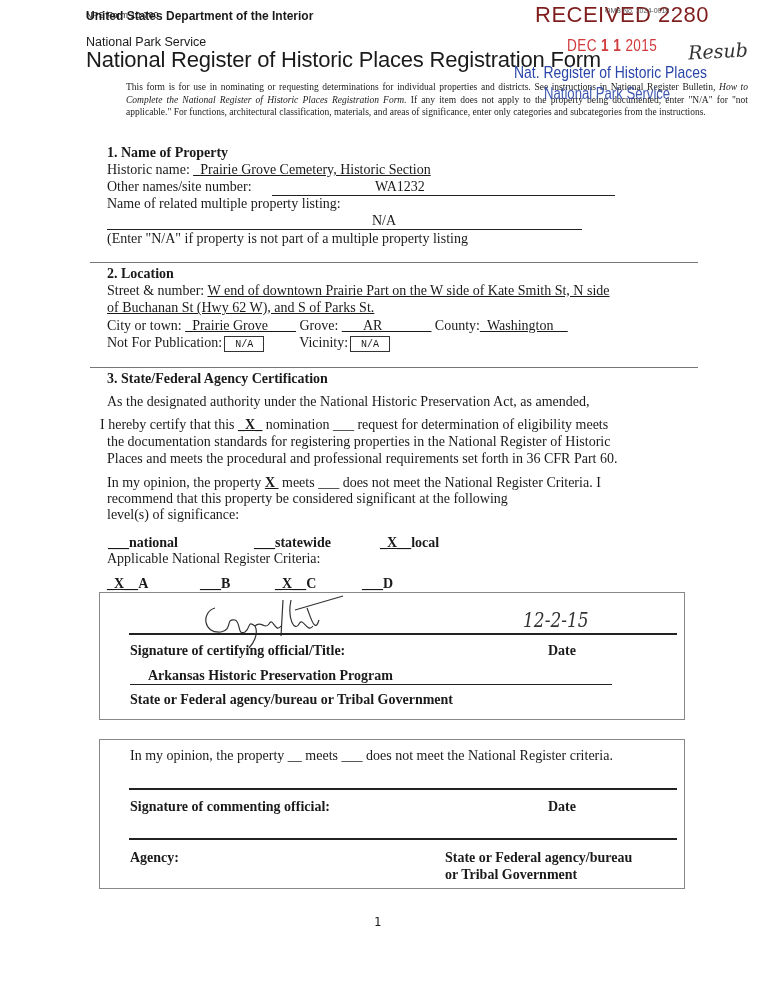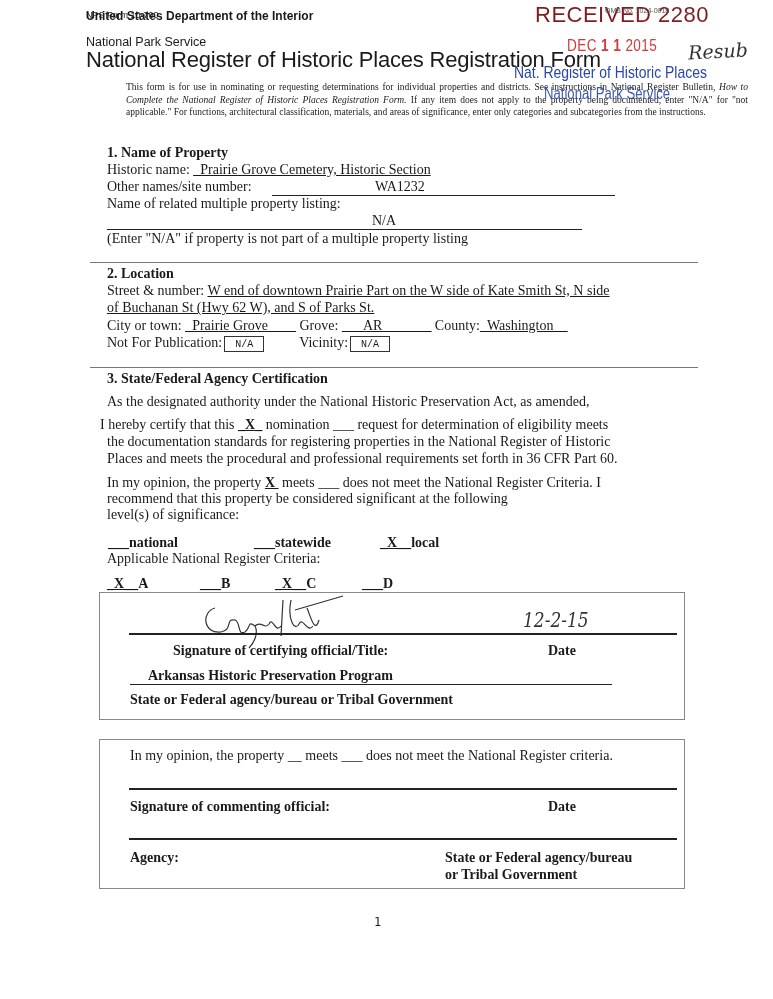--- a/index.html
+++ b/index.html
@@ -85,21 +85,21 @@
 <div class="abs line bold" style="left:200px; top:576px;"><span class="u">___</span><span>B</span></div>
 <div class="abs line bold" style="left:275px; top:576px;"><span class="u">_X__</span><span>C</span></div>
 <div class="abs line bold" style="left:362px; top:576px;"><span class="u">___</span><span>D</span></div>
 
 <div class="box" style="left:99px; top:592px; width:584px; height:126px;"></div>
 <svg class="sig-svg" style="left:195px; top:590px;" width="150" height="60" viewBox="0 0 150 60">
   <path d="M20 18 C 6 22, 8 44, 26 42 C 38 40, 30 28, 40 30 C 46 32, 42 46, 50 42 C 56 38, 52 30, 60 36 C 64 44, 58 54, 54 58 M 60 36 C 66 30, 70 40, 74 34 C 78 26, 80 44, 86 36 M 88 10 L 86 46 M 96 10 C 92 30, 100 42, 104 34 C 108 26, 112 44, 118 36 M 112 18 C 116 28, 120 44, 124 30 M 100 20 L 148 6" fill="none" stroke="#333" stroke-width="1.2"></path>
 </svg>
 <div class="rule-thick" style="left:129px; top:633px; width:548px;"></div>
 <div class="abs" style="left:523px; top:608px; font-size:20px; font-style:italic; color:#333; font-family:'DejaVu Serif', serif; transform:scaleX(0.85); transform-origin:left;">12-2-15</div>
-<div class="abs line bold" style="left:130px; top:643px;margin-left:43px;">Signature of certifying official/Title:</div>
+<div class="abs line bold" style="left:130px; top:643px;">Signature of certifying official/Title:</div>
 <div class="abs line bold" style="left:548px; top:643px;">Date</div>
 <div class="abs line bold" style="left:148px; top:668px;">Arkansas Historic Preservation Program</div>
 <div class="rule" style="left:130px; top:684px; width:482px; background:#222;"></div>
 <div class="abs line bold" style="left:130px; top:692px;">State or Federal agency/bureau or Tribal Government</div>
 
 <div class="box" style="left:99px; top:739px; width:584px; height:148px;"></div>
 <div class="abs line" style="left:130px; top:748px;">In my opinion, the property  __ meets ___ does not meet the National Register criteria.</div>
 <div class="rule-thick" style="left:129px; top:788px; width:548px;"></div>
 <div class="abs line bold" style="left:130px; top:799px;">Signature of commenting official:</div>
 <div class="abs line bold" style="left:548px; top:799px;">Date</div>

